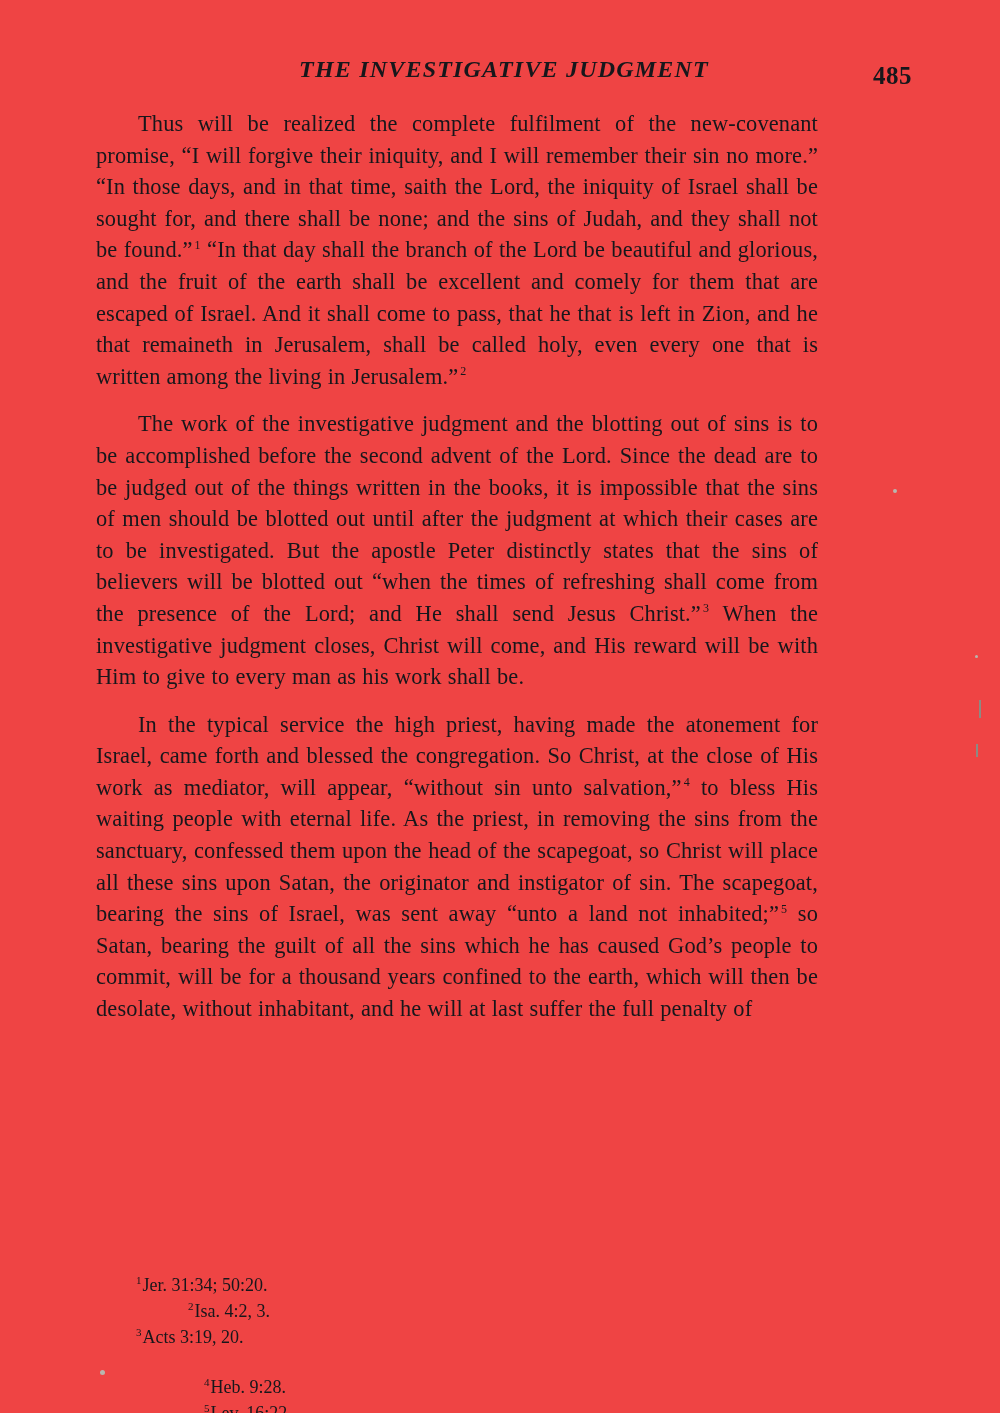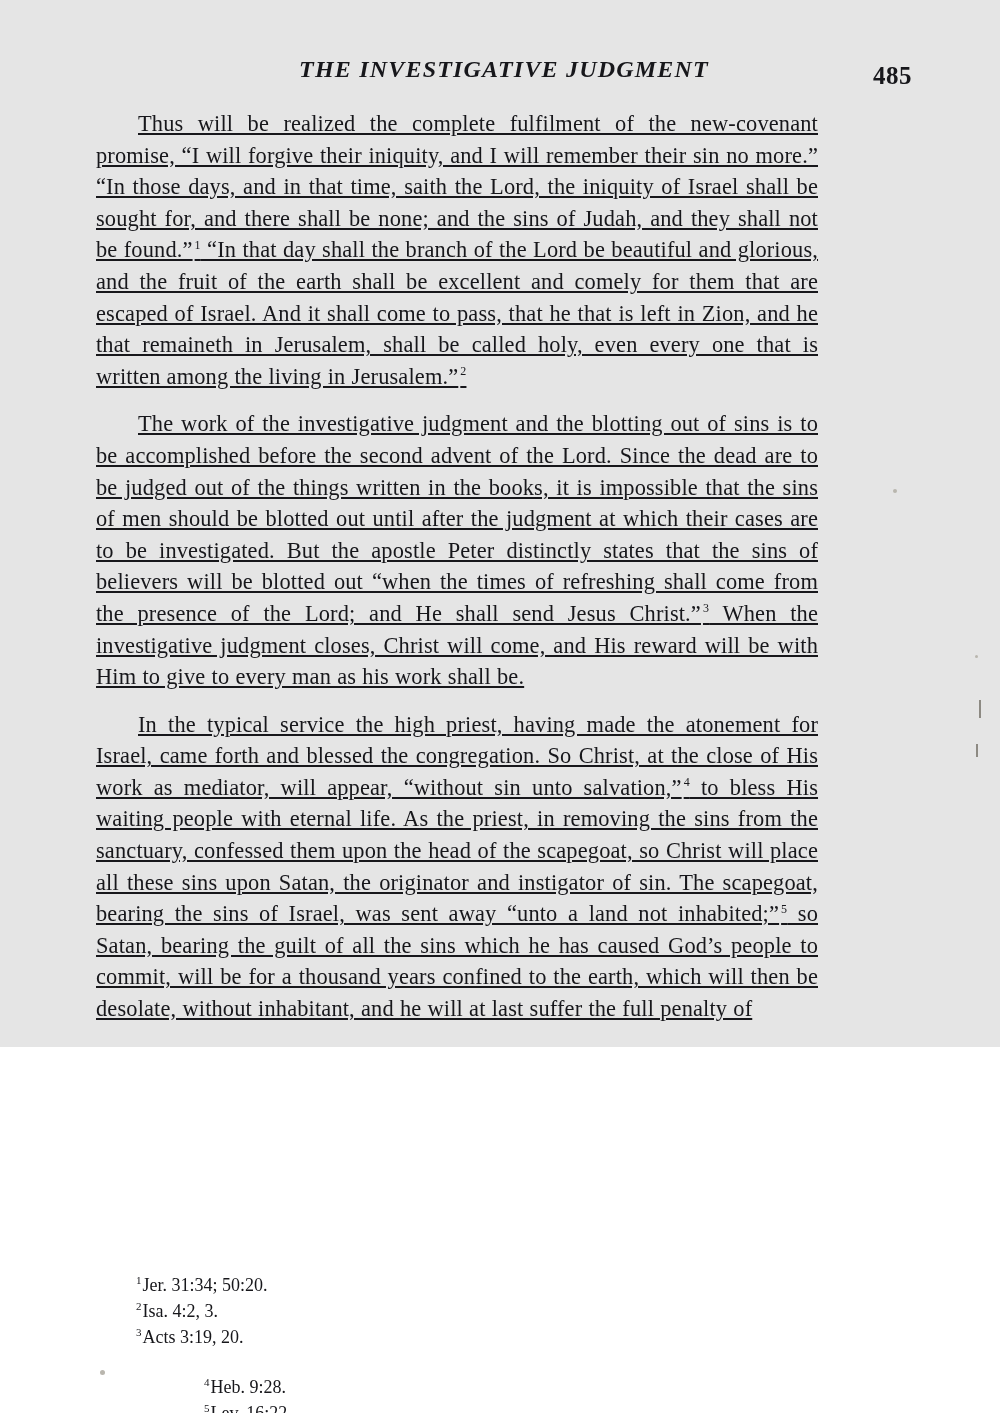--- a/index.html
+++ b/index.html
@@ -12,22 +12,22 @@
     height: 1413px;
     position: relative;
     font-family: "Liberation Serif", "DejaVu Serif", serif;
     color: #17171b;
     overflow: hidden;
   }
   .page {
     position: absolute;
     left: 0; top: 0;
     width: 1000px;
-    height: 1047px;
-    background: #e5e5e5;
+    height: 1413px;
+    background: #ef4444;
   }
   
   .running-head {
     position: absolute;
     left: 96px;
     right: 88px;
     top: 56px;
     height: 34px;
     display: flex;
     align-items: baseline;
@@ -59,21 +59,20 @@
   }
   p.para {
     margin: 0;
     font-size: 22.4px;
     line-height: 31.6px;
     text-align: justify;
     text-justify: inter-word;
     text-indent: 42px;
     letter-spacing: 0.15px;
     word-spacing: 0.4px;
-    text-decoration: underline;
   }
   p.para + p.para { margin-top: 16px; }
 
   sup.note {
     font-size: 12px;
     vertical-align: super;
     line-height: 0;
     padding-left: 2px;
     font-weight: normal;
   }
@@ -91,21 +90,21 @@
     display: flex;
     width: 100%;
     flex-direction: column;
   }
   .fn-row.row1 { padding-left: 40px; }
   .fn-row.row2 { padding-left: 108px; margin-top: 24px; }
   .fn-item {
     white-space: nowrap;
   }
   .fn-row.row1 .fn-item:nth-child(1) { width: 270px; }
-  .fn-row.row1 .fn-item:nth-child(2) { width: 186px; }
+  .fn-row.row1 .fn-item:nth-child(2) { width: 186px; text-align: center; }
   .fn-row.row2 .fn-item:nth-child(1) { width: 202px; }
   .fn-sup {
     font-size: 11px;
     vertical-align: super;
     line-height: 0;
     padding-right: 1px;
   }
 
   
   .speck {

